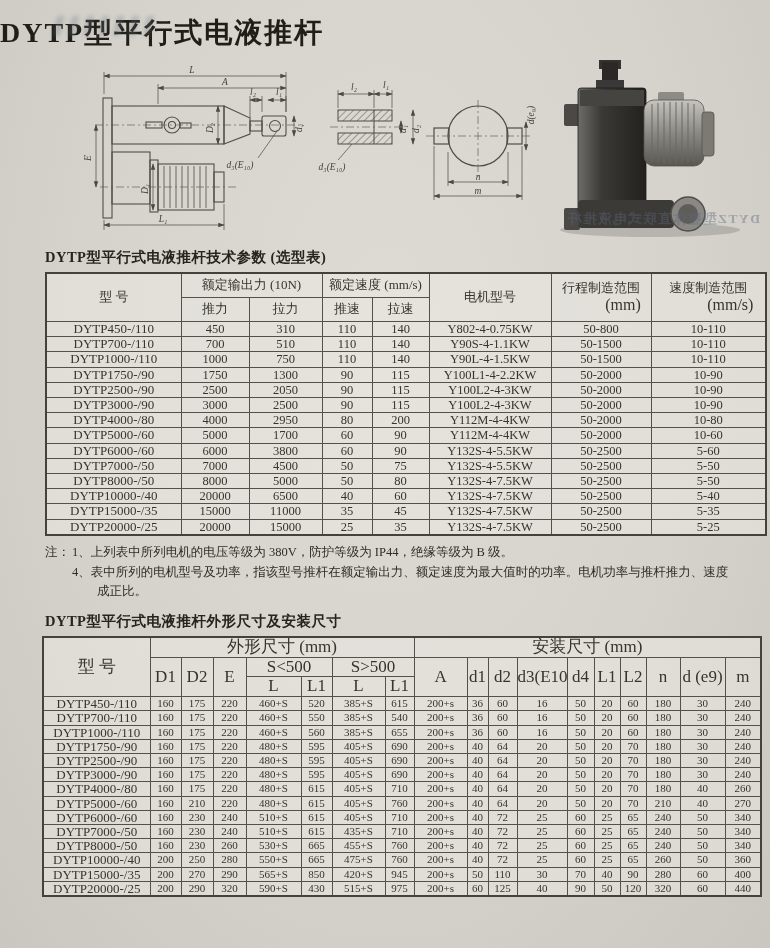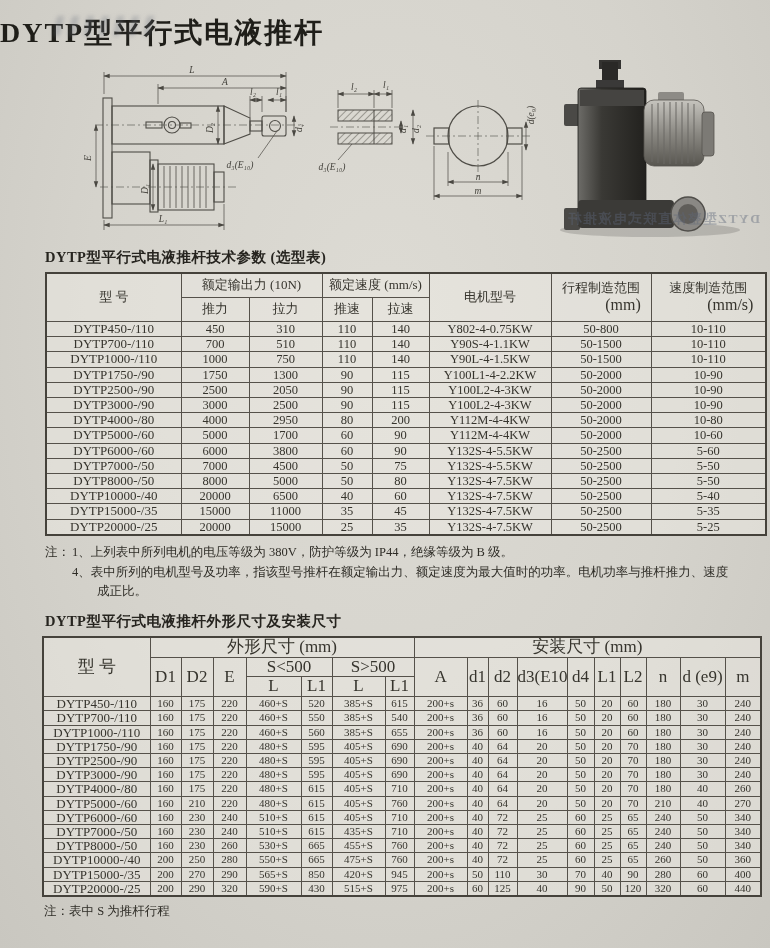--- a/index.html
+++ b/index.html
@@ -733,15 +733,14 @@
           <td>90</td>
           <td>50</td>
           <td>120</td>
           <td>320</td>
           <td>60</td>
           <td>440</td>
         </tr>
       </tbody>
   </table>
 
-  <div class="footnote">注：表中 S 为推杆行程</div>
 
 </div>
 
 </body></html>

